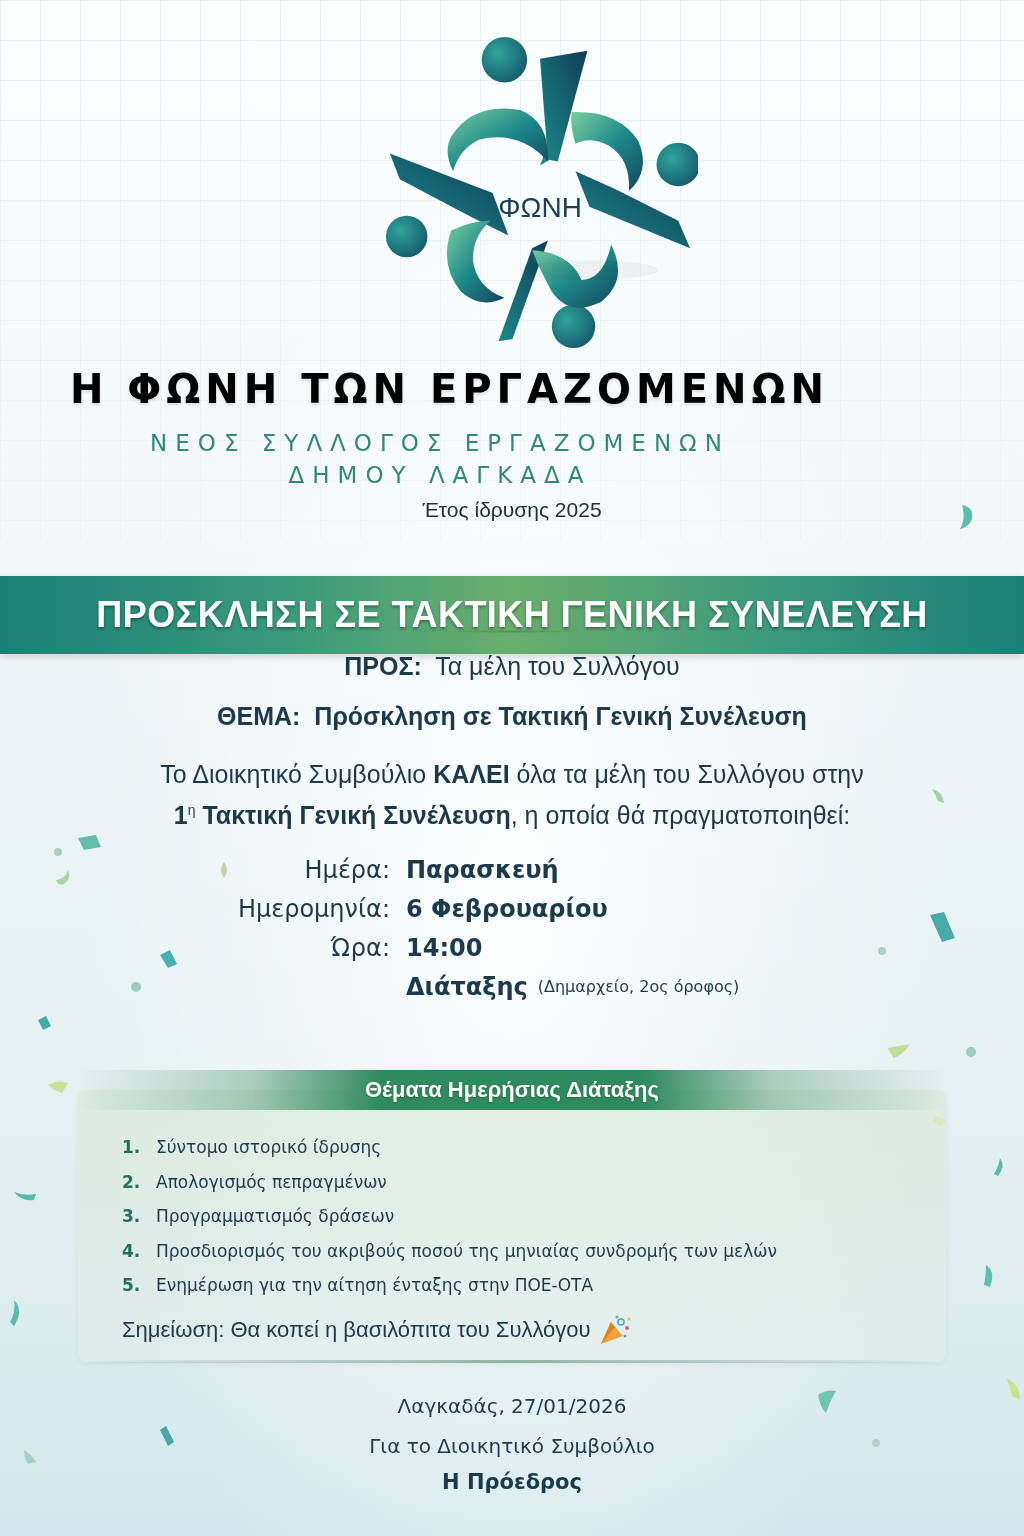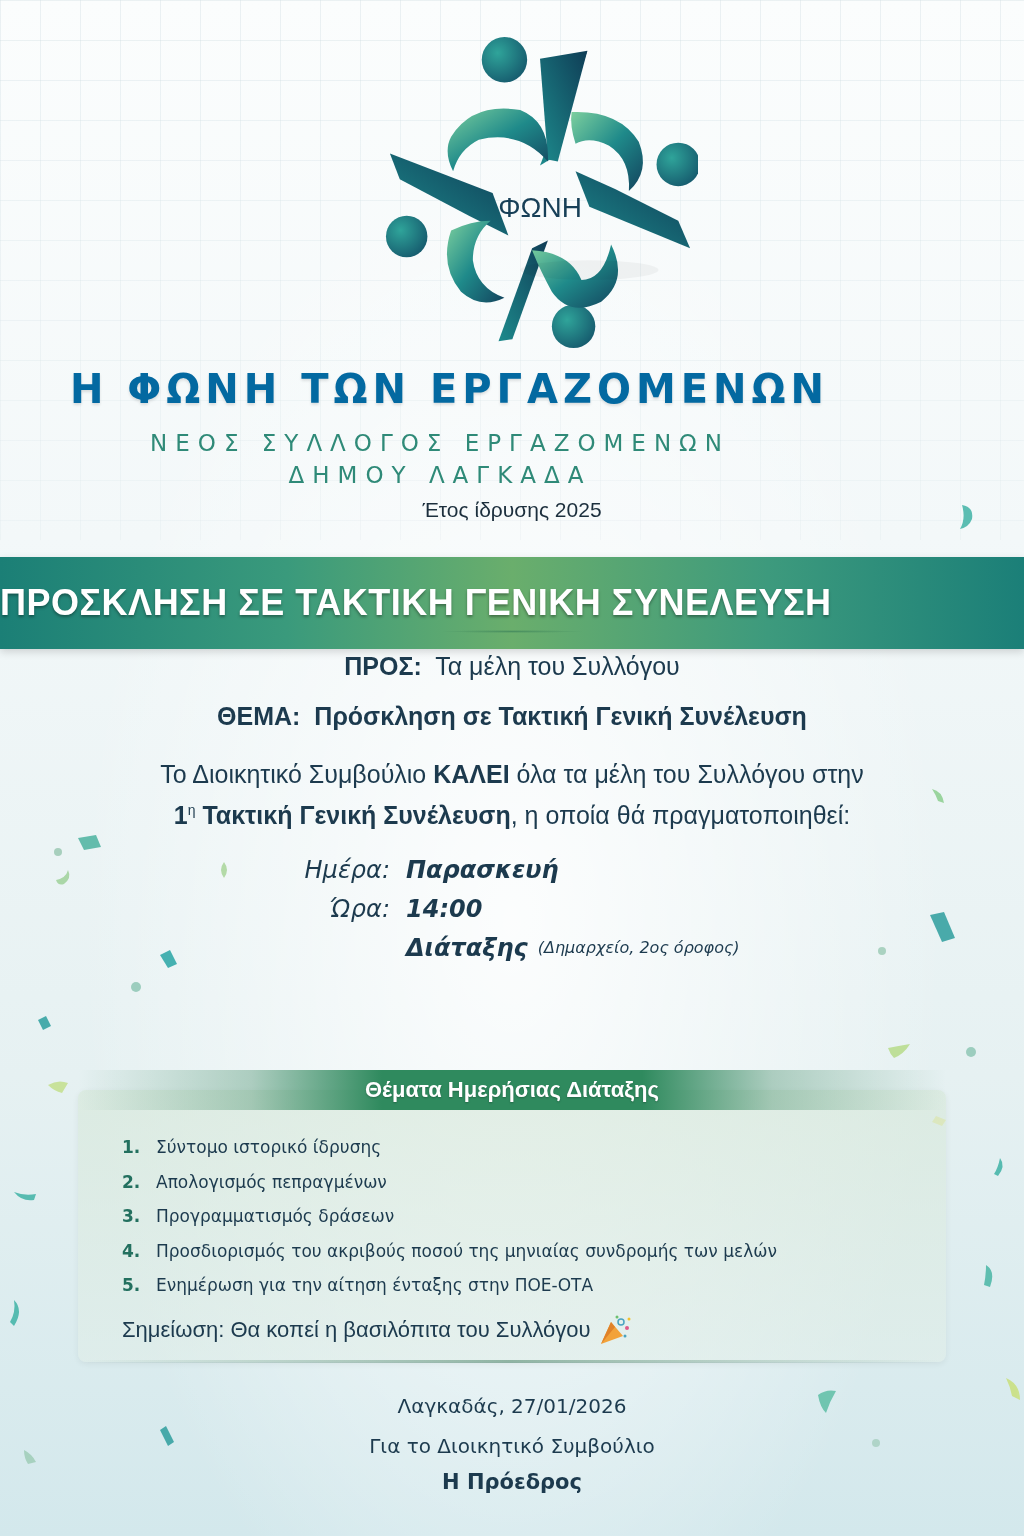--- a/index.html
+++ b/index.html
@@ -21,60 +21,60 @@
     mask-image: linear-gradient(180deg, rgba(0,0,0,0.9), rgba(0,0,0,0.4));
   }
   .logo { position: absolute; left: 382px; top: 32px; width: 316px; height: 328px; }
   .logo-text {
     position: absolute; left: 498px; top: 192px; width: 84px; text-align: center;
     font-family: "Liberation Sans", sans-serif; font-size: 28px; color: #173f57;
   }
   .title {
     position: absolute; left: 0; top: 366px; width: 899px; text-align: center;
     font-family: "DejaVu Sans", sans-serif; font-weight: bold; font-size: 40px;
-    letter-spacing: 5px; color: #0369a1;
+    letter-spacing: 5px; color: #000000;
     text-shadow: 0 2px 3px rgba(0,0,0,0.12);
   }
   .subtitle {
     position: absolute; left: 0; width: 880px; text-align: center;
     font-family: "DejaVu Sans", sans-serif; font-size: 23px; letter-spacing: 8px;
     color: #2f8a78;
   }
   .sub1 { top: 430px; }
   .sub2 { top: 462px; }
   .founded {
     position: absolute; left: 0; top: 498px; width: 1024px; text-align: center;
     font-family: "Liberation Sans", sans-serif; font-size: 21px; color: #1c2f3d;
   }
   .banner {
-    position: absolute; left: 0; top: 557px; width: 1024px; height: 92px;
+    position: absolute; left: 0; top: 576px; width: 1024px; height: 78px;
     background: linear-gradient(90deg, #1b7f76 0%, #3a9a7c 28%, #6aae6c 50%, #3d9a7d 75%, #1b7f78 100%);
     box-shadow: 0 3px 8px rgba(0,0,0,0.15);
-    display: flex; align-items: center; justify-content: flex-start;
+    display: flex; align-items: center; justify-content: center;
   }
   .banner span {
     font-family: "Liberation Sans", sans-serif; font-weight: bold; font-size: 36px;
     color: #ffffff; letter-spacing: 0.5px;
     text-shadow: 0 2px 3px rgba(0,0,0,0.35);
   }
   .banner-line {
     position: absolute; left: 440px; top: 630px; width: 144px; height: 3px;
     background: radial-gradient(ellipse at center, rgba(60,130,90,0.7), rgba(60,130,90,0) 70%);
   }
   .row-line {
     position: absolute; left: 0; width: 1024px; text-align: center;
     font-family: "Liberation Sans", sans-serif; font-size: 25px; color: #1c3a4e;
   }
   .b { font-weight: bold; }
   .pros { top: 652px; }
   .thema { top: 702px; }
   .para { top: 756px; font-size: 25px; line-height: 36px; }
   .details {
     position: absolute; left: 150px; top: 850px; width: 760px;
-    font-family: "DejaVu Sans", sans-serif; font-size: 24px; color: #1c3a4e; font-style: italic;
+    font-family: "DejaVu Sans", sans-serif; font-size: 24px; color: #1c3a4e;
   }
   .details .d-row { display: flex; height: 39px; align-items: center; }
   .details .lbl { width: 240px; text-align: right; padding-right: 16px; font-weight: normal; }
   .details .val { font-weight: bold; }
   .details .note { font-weight: normal; font-size: 16px; margin-left: 10px; }
   .agenda-box {
     position: absolute; left: 78px; top: 1090px; width: 868px; height: 272px;
     background: linear-gradient(180deg, rgba(215,232,218,0.65) 0%, rgba(225,238,232,0.55) 100%);
     border-radius: 8px;
     box-shadow: 0 2px 6px rgba(0,0,0,0.06);
@@ -204,20 +204,24 @@
   <span>Το Διοικητικό Συμβούλιο </span><span class="b">ΚΑΛΕΙ</span><span> όλα τα μέλη του Συλλόγου στην</span><br>
   <span class="b">1</span><sup style="font-size:14px">η</sup><span class="b"> Τακτική Γενική Συνέλευση</span><span>, η οποία θά πραγματοποιηθεί:</span>
 </div>
 
 <div class="details">
   <div class="d-row">
     <span class="lbl">Ημέρα:</span>
     <span class="val">Παρασκευή</span>
   </div>
   <div class="d-row">
+    <span class="lbl">Ημερομηνία:</span>
+    <span class="val">6 Φεβρουαρίου</span>
+  </div>
+  <div class="d-row">
     <span class="lbl">Ώρα:</span>
     <span class="val">14:00</span>
   </div>
   <div class="d-row">
     <span class="lbl"></span>
     <span class="val">Διάταξης</span>
     <span class="note">(Δημαρχείο, 2ος όροφος)</span>
   </div>
 </div>
 

